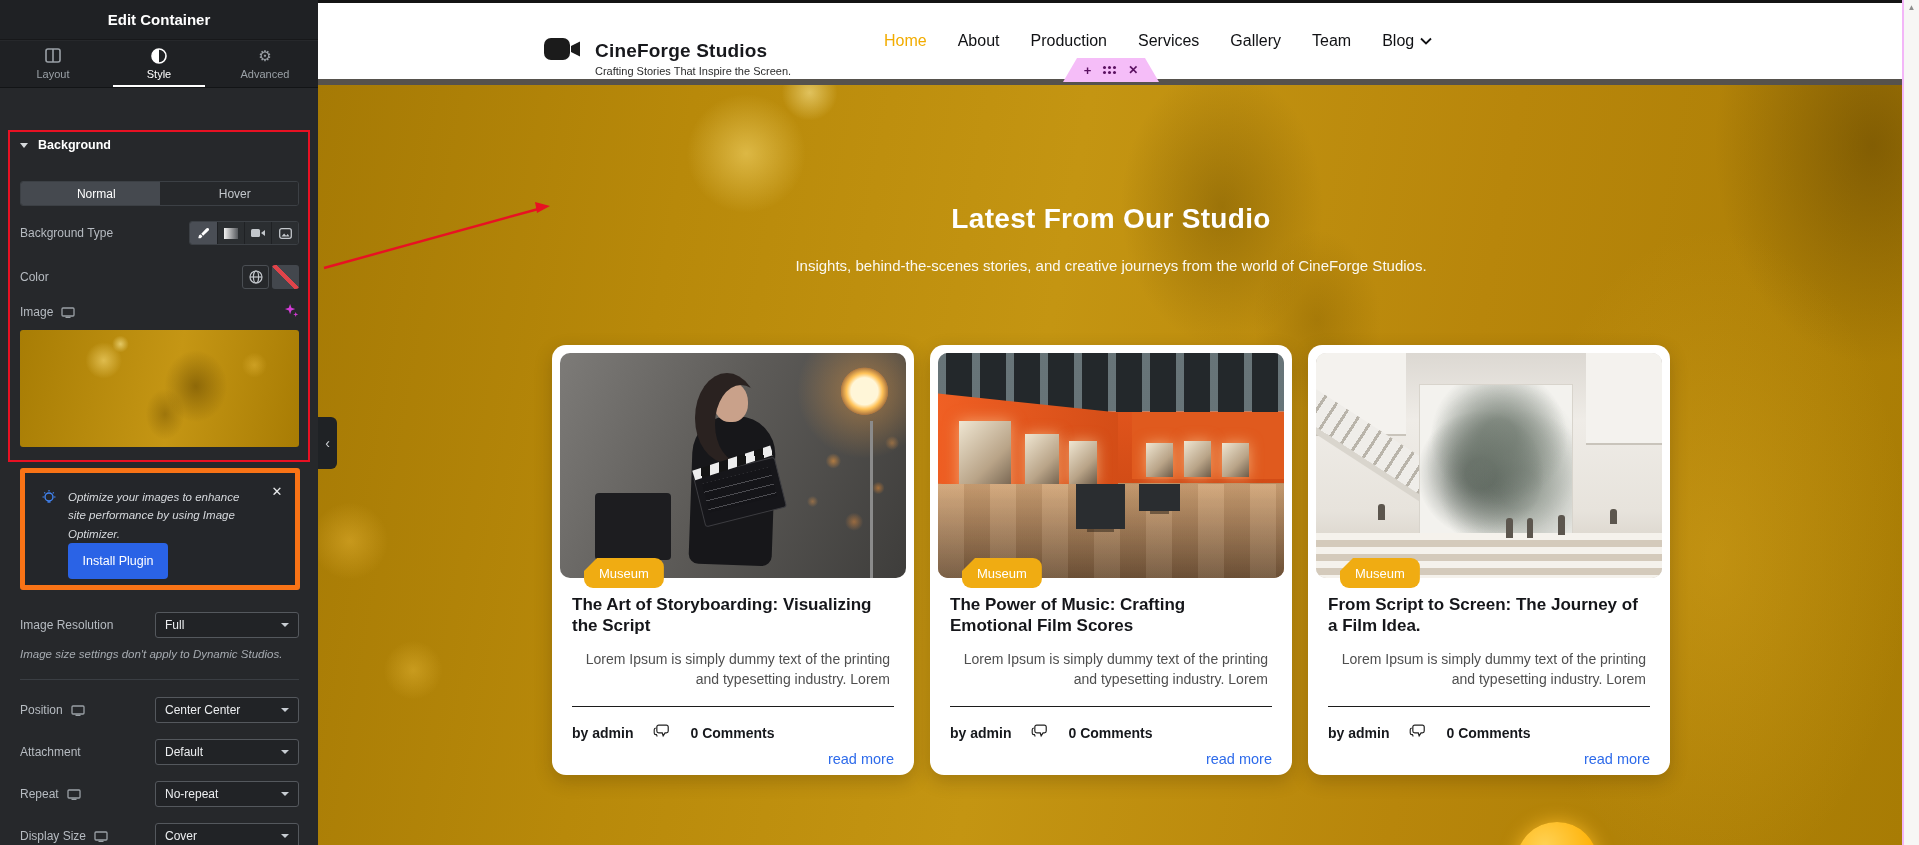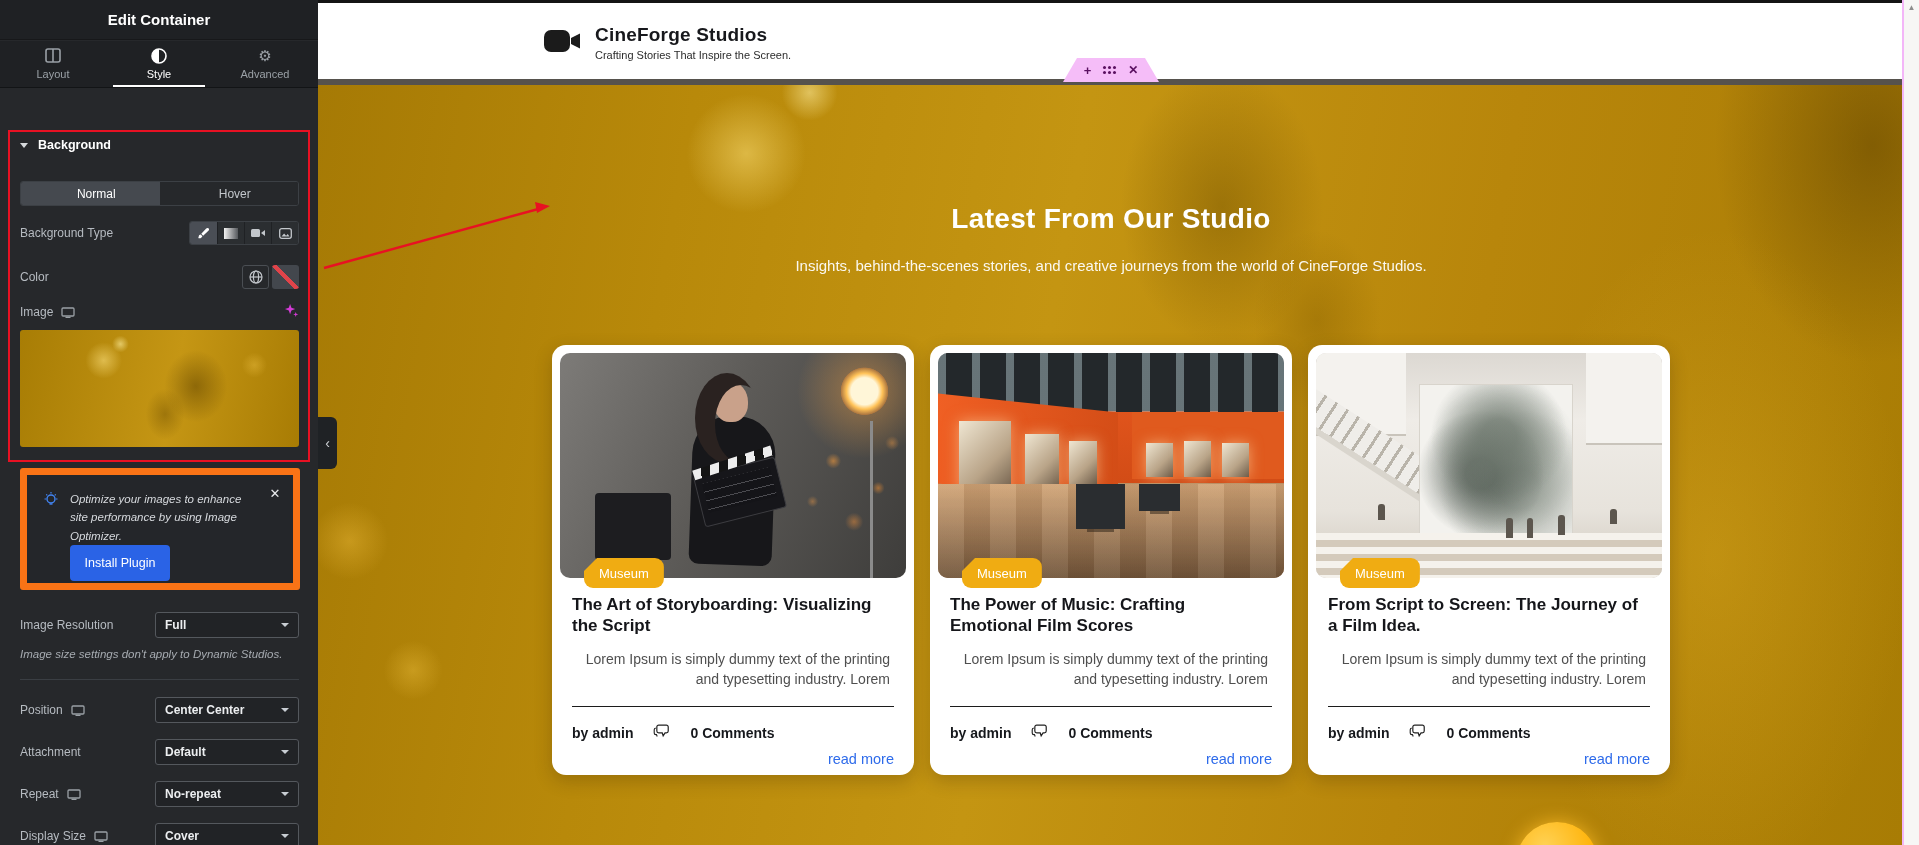--- a/index.html
+++ b/index.html
@@ -52,32 +52,32 @@
               background:
                 radial-gradient(circle 26px at 30% 26%, rgba(255,228,130,.55), transparent 70%),
                 radial-gradient(circle 12px at 36% 12%, rgba(255,240,160,.6), transparent 70%),
                 radial-gradient(ellipse 42px 48px at 63% 48%, rgba(100,70,0,.55), transparent 75%),
                 radial-gradient(ellipse 26px 34px at 52% 72%, rgba(120,86,2,.5), transparent 75%),
                 radial-gradient(circle 18px at 84% 30%, rgba(250,205,80,.35), transparent 70%),
                 linear-gradient(100deg,#a87d05,#c59614 55%,#a87c04); }
   .annotation-rect { position:absolute; left:8px; top:130px; width:302px; height:332px;
                      border:2px solid #e81123; z-index:40; pointer-events:none;}
   .notice { position:absolute; left:20px; top:468px; width:280px; height:122px;
-            border:7px solid #f97316; border-radius:3px; background:#24262a;}
+            border:5px solid #f97316; border-radius:3px; background:#24262a;}
   .notice-text { position:absolute; left:43px; top:15px; width:190px; color:#d6d9dd;
                  font-size:11.5px; font-style:italic; line-height:1.6;}
   .notice-close { position:absolute; right:10px; top:10px; color:#e8eaec; font-size:13px;
                   width:16px; height:16px; display:flex; align-items:center; justify-content:center; cursor:pointer;}
   .install-btn { position:absolute; left:43px; top:70px; width:100px; height:36px;
                  background:#2a63e6; color:#fff; font-size:12.5px; border:none; border-radius:4px; cursor:pointer;}
   .field-row { position:absolute; left:20px; width:279px; height:28px;
                display:flex; align-items:center; justify-content:space-between;}
   .select { width:144px; height:26px; background:#212326; border:1px solid #54585d; border-radius:3px;
             color:#eceef0; font-size:12px; display:flex; align-items:center; justify-content:space-between;
-            padding:0 9px; cursor:pointer;font-weight:bold;}
+            padding:0 9px; cursor:pointer;}
   .sel-caret { width:0; height:0; border-left:4px solid transparent; border-right:4px solid transparent;
                border-top:4px solid #c8cdd3;}
   .panel-note { position:absolute; left:20px; top:648px; width:280px; color:#a6abb1;
                 font-size:11.5px; font-style:italic;}
   .panel-divider { position:absolute; left:20px; top:679px; width:279px; height:1px; background:#3a3e43;}
   .mon-icon svg { display:block; }
 
   
   #annotation-arrow { position:absolute; left:318px; top:190px; z-index:45; pointer-events:none;}
 
@@ -86,21 +86,21 @@
                      background:#1f2225; border-radius:0 6px 6px 0; z-index:30;
                      display:flex; align-items:center; justify-content:center;
                      color:#cfd3d7; font-size:14px; cursor:pointer;}
 
   
   #canvas { position:absolute; left:318px; top:0; width:1586px; height:845px; overflow:hidden;
             background:#fff;}
   .canvas-topline { position:absolute; left:0; top:0; width:100%; height:3px; background:#141414; z-index:6;}
   .site-header { position:absolute; left:0; top:0; width:100%; height:81px; background:#fff; z-index:4;}
   .logo-wrap { position:absolute; left:225px; top:24px; display:flex; align-items:center; gap:12px; cursor:pointer;}
-  .brand-name { font-size:19px; font-weight:bold; color:#17181c; letter-spacing:.2px;}
+  .brand-name { font-size:19px; font-weight:bold; color:#17181c; letter-spacing:.2px;margin-top:16px;}
   .brand-tag { font-size:11px; color:#2c2c2c; margin-top:3px;}
   .main-nav { position:absolute; left:566px; top:0; height:81px; display:flex; align-items:center; gap:31px; z-index:5;}
   .nav-item { font-size:16px; color:#101114; cursor:pointer; display:flex; align-items:center; gap:6px;}
   .nav-item.active { color:#f2ac00; }
   .header-band { position:absolute; left:0; top:79px; width:100%; height:6px; background:#56524d; z-index:4;}
   .el-handle { position:absolute; left:745px; top:58px; width:96px; height:24px; background:#f5bdf8; z-index:7;
                clip-path:polygon(14px 0, 82px 0, 96px 24px, 0 24px);
                display:flex; align-items:center; justify-content:center; gap:12px; color:#5a1060;}
   .el-handle .hplus { font-size:13px; font-weight:bold; cursor:pointer;}
   .el-handle .hclose { font-size:12px; font-weight:bold; cursor:pointer;}
@@ -412,20 +412,34 @@
         <svg width="40" height="28" viewBox="0 0 40 28">
             <rect x="1" y="3" width="26" height="22" rx="7" fill="#1b1b1b"></rect>
             <path d="M28 11l9-4.5v15L28 17z" fill="#1b1b1b"></path>
           </svg>
       </span>
       <span>
         <div class="brand-name">CineForge Studios</div>
         <div class="brand-tag">Crafting Stories That Inspire the Screen.</div>
       </span>
     </div>
+    <nav class="main-nav">
+      <span class="nav-item active">Home</span>
+      <span class="nav-item">About</span>
+      <span class="nav-item">Production</span>
+      <span class="nav-item">Services</span>
+      <span class="nav-item">Gallery</span>
+      <span class="nav-item">Team</span>
+      <span class="nav-item">
+        <span>Blog</span>
+        <svg width="12" height="8" viewBox="0 0 12 8">
+            <polyline points="1,1.5 6,6.5 11,1.5" fill="none" stroke="#101114" stroke-width="1.8"></polyline>
+          </svg>
+      </span>
+    </nav>
   </div>
 
   <div class="header-band"></div>
 
   <div class="el-handle">
     <span class="hplus">+</span>
     <span class="dots6">
         <i></i>
         <i></i>
         <i></i>

